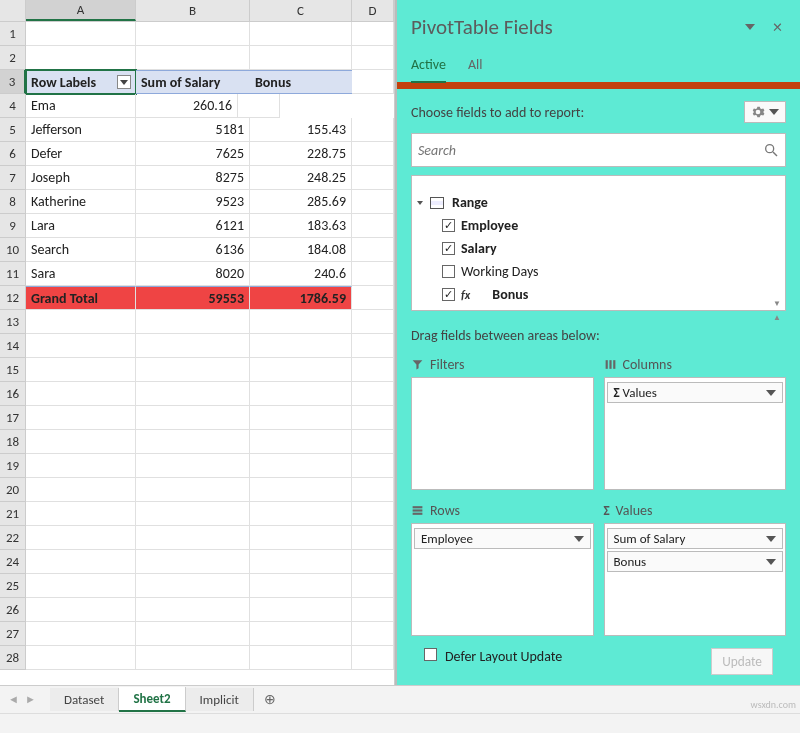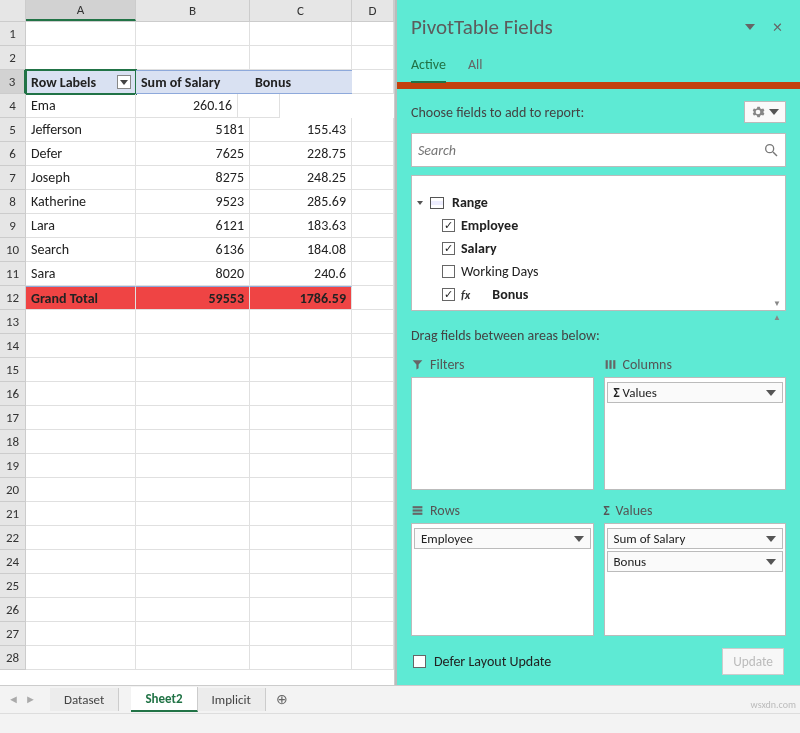--- a/index.html
+++ b/index.html
@@ -70,26 +70,26 @@
 .drag-hdr { padding: 16px 14px 10px; color:#444; font-size:14px; }
 
 .areas { display: grid; grid-template-columns: 1fr 1fr; grid-template-rows: 1fr 1fr; gap: 10px 10px; padding: 0 14px; flex:1; min-height:0;}
 .area { display:flex; flex-direction:column; }
 .area-title { display:flex; align-items:center; gap:6px; color:#555; font-size:14px; padding: 2px 0 4px;}
 .area-body { flex:1; background:#fff; border:1px solid #bbb; padding:2px; overflow:auto; }
 .area-chip { border:1px solid #bbb; background:#fafafa; padding:2px 6px; display:flex; align-items:center; margin:2px 0; font-size:13px; cursor:pointer;}
 .area-chip .dd-icon { margin-left:auto; border-top-color:#555;}
 .sigma { font-weight:bold; font-size:13px;}
 
-.footer { display:flex; align-items:center; gap:8px; padding: 12px 16px 10px; }
+.footer { display:flex; align-items:flex-start; gap:8px; padding: 12px 27px 10px; }
 .upd-btn { margin-left:auto; border:1px solid #ccc; background:#f7f7f7; color:#bbb; padding:4px 10px; }
 
 .sheet-tabs { height: 28px; background:#f3f3f3; border-top:1px solid #ccc; display:flex; align-items:center; padding-left: 50px; position:relative;}
 .stab { padding: 4px 14px; border-right:1px solid #ccc; color:#444; font-size:13px; background:#ececec; cursor:pointer;}
-.stab.active { background:#fff; color:#217346; font-weight:bold; border-bottom:2px solid #217346;margin-left:12px;}
+.stab.active { background:#fff; color:#217346; font-weight:bold; border-bottom:2px solid #217346;}
 .stab-nav { position:absolute; left:8px; display:flex; gap:6px; color:#aaa; font-size:11px;}
 .plus-tab { padding: 4px 10px; color:#666; }
 
 .watermark { position:absolute; right:4px; bottom:2px; font-size:10px; color:#bbb;}
 
 .status { height: 20px; background:#f3f3f3; border-top:1px solid #ddd; display:flex; align-items:center; font-size:11px; color:#666; padding-left: 10px; gap: 20px;}
 .col-icon svg, .area-title svg { width:13px; height:13px; fill:#666;}
 </style>
 </head>
 <body>

